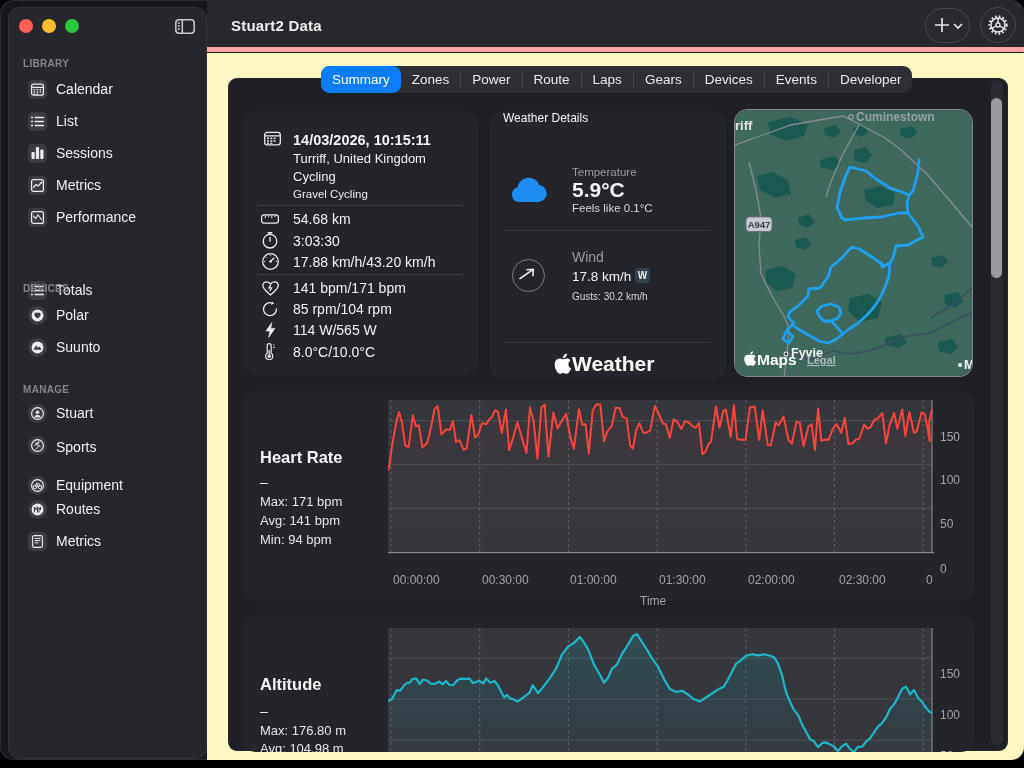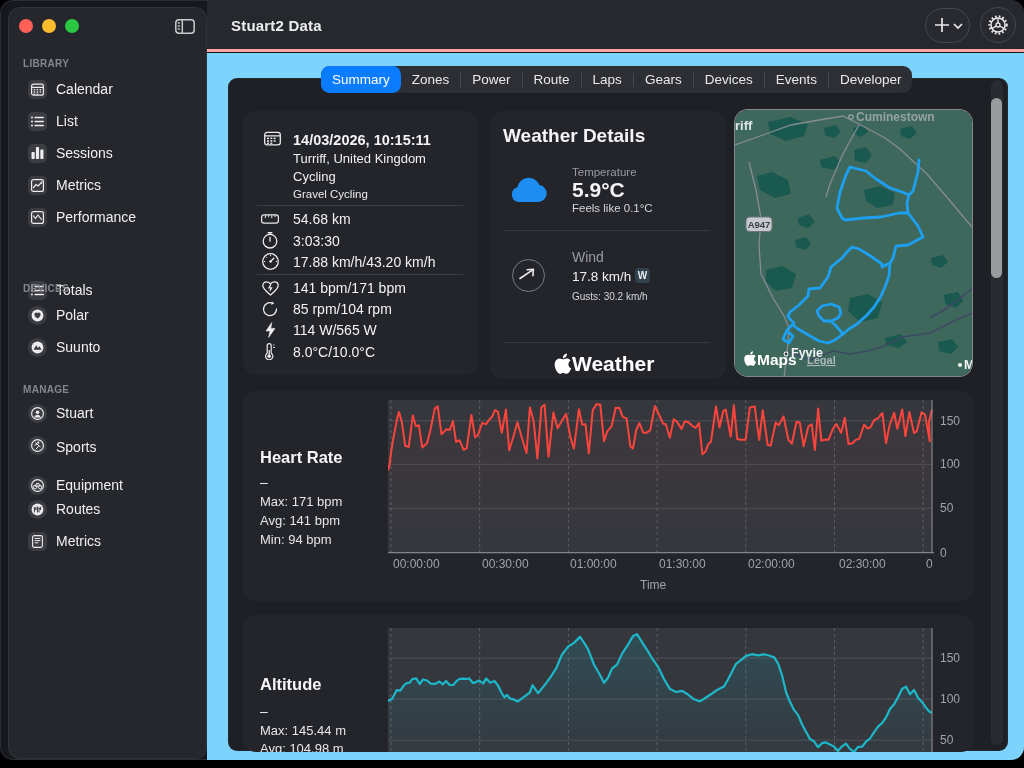--- a/index.html
+++ b/index.html
@@ -2,26 +2,26 @@
 <html><head>
 <meta charset="utf-8">
 <style>
 * { margin:0; padding:0; box-sizing:border-box; }
 html,body { width:1024px; height:768px; background:#000; overflow:hidden;
   font-family:"Liberation Sans", sans-serif; -webkit-font-smoothing:antialiased; }
 #win { position:absolute; left:0; top:0; width:1024px; height:760px; filter:blur(0px);
   background:#17181d; border-radius:13px; overflow:hidden;
   box-shadow: inset 0 0 0 1px rgba(255,255,255,0.09); }
 #titlebar { position:absolute; left:207px; top:0; width:817px; height:52px;
-  background:#26282d; border-bottom:3px solid #fca5a5; }
+  background:#26282d; border-bottom:5px solid #fca5a5; }
 #title { position:absolute; left:24px; top:17px; font-size:15px; font-weight:bold; color:#eceded; letter-spacing:0.2px; }
 #sidebar { position:absolute; left:8px; top:7px; width:199px; height:752px;
   background:#25272c; border-radius:12px; box-shadow: inset 0 0 0 1px rgba(255,255,255,0.06); }
 .tl { position:absolute; width:14px; height:14px; border-radius:50%; top:12px; }
-#content { position:absolute; left:207px; top:53px; width:817px; height:707px; background:#7dd3fc; }
+#content { position:absolute; left:207px; top:53px; width:817px; height:707px; background:#fef9c3; }
 #panel { position:absolute; left:21px; top:25px; width:780px; height:673px; background:#1e2025; border-radius:9px; box-shadow: inset 0 0 0 1px rgba(255,255,255,0.045); }
 .sechead { position:absolute; left:15px; font-size:10px; font-weight:bold; color:#85868b; letter-spacing:0.3px; }
 .sitem { position:absolute; left:20px; height:20px; display:flex; align-items:center; }
 .sitem .lbl { margin-left:9px; font-size:14px; color:#f0f0f1; }
 .sicon { width:19px; height:19px; background:#3b3d43; border-radius:5px; display:flex; align-items:center; justify-content:center; }
 .siconc { width:19px; height:19px; background:#3b3d43; border-radius:50%; display:flex; align-items:center; justify-content:center; }
 
 #tabs { position:absolute; left:114px; top:13px; height:27px; background:#2d2f34; border-radius:9px;
   display:flex; align-items:center; }
 .tab { font-size:13.5px; color:#e9e9eb; padding:0 11px; height:27px; display:flex; align-items:center; position:relative; }
@@ -29,21 +29,21 @@
 .tsep { width:1px; height:14px; background:#4a4b50; }
 
 .card { position:absolute; background:#23252b; border-radius:13px; }
 
 .srow { position:absolute; left:16px; display:flex; align-items:center; color:#f2f2f3; font-size:14px; }
 .srow .ic { width:22px; display:flex; justify-content:center; margin-right:12px; }
 .divider { position:absolute; height:1px; background:#3c3d42; }
 
 .chtitle { position:absolute; font-size:16.5px; font-weight:bold; color:#f5f5f6; }
 .chsub { position:absolute; font-size:13px; color:#e6e6e8; }
-.axlbl { position:absolute; font-size:12px; color:#a2a3a8; }
+.axlbl { position:absolute; font-size:12px; color:#a2a3a8;margin-top:16px; }
 </style>
 </head>
 <body>
 <div id="win">
 
   <div id="sidebar">
     <div class="tl" style="left:11px; background:#ff5f57;"></div>
     <div class="tl" style="left:33.5px; background:#febc2e;"></div>
     <div class="tl" style="left:56.5px; background:#28c840;"></div>
     <svg style="position:absolute; left:167px; top:12px;" width="20" height="15" viewBox="0 0 20 15">
@@ -329,21 +329,21 @@
               <line x1="5.2" y1="12.6" x2="5.2" y2="7" stroke="#ececee" stroke-width="1.3"></line>
               <g stroke="#ececee" stroke-width="0.9">
                 <line x1="9" y1="2" x2="10.4" y2="2"></line>
                 <line x1="9" y1="4.4" x2="11" y2="4.4"></line>
               </g>
             </svg>
           </span>8.0°C/10.0°C</div>
     </div>
 
     <div class="card" id="wxcard" style="left:283px; top:58px; width:236px; height:268px;">
-      <div style="position:absolute; left:13px; top:14px; font-size:19px; font-weight:bold; color:#f4f4f5;">Weather Details</div>
+      <div style="position:absolute; left:13px; top:0; font-size:12px; font-weight:normal; color:#f4f4f5;">Weather Details</div>
       <div style="position:absolute; left:18px; top:64px;"><svg width="40" height="28" viewBox="0 0 40 28">
             <path d="M10 27 h20 a8.5 8.5 0 0 0 1.5-16.9 A11.5 11.5 0 0 0 9.5 12.2 A7.6 7.6 0 0 0 10 27Z" fill="#1d8df2"></path>
           </svg></div>
       <div style="position:absolute; left:82px; top:55px; font-size:11.5px; color:#9a9ba0;">Temperature</div>
       <div style="position:absolute; left:82px; top:67px; font-size:21px; font-weight:bold; color:#f5f5f6;">5.9°C</div>
       <div style="position:absolute; left:82px; top:91px; font-size:11.5px; color:#d6d6d9;">Feels like 0.1°C</div>
       <div class="divider" style="left:13px; top:119px; width:207px; background:#37383d;"></div>
       <div style="position:absolute; left:22px; top:148px; width:33px; height:33px; border:1.7px solid #7b7c81; border-radius:50%;"><svg width="28" height="28" viewBox="0 0 28 28">
             <path d="M7 18.5 L20.4 9.3 M20.4 9.3 l-6.3 0.4 M20.4 9.3 l-0.5 6.3" stroke="#ececee" stroke-width="1.6" fill="none" stroke-linecap="round"></path>
           </svg></div>
@@ -458,21 +458,21 @@
       <div class="axlbl" style="left:697px; top:22.8px;">150</div>
         <div class="axlbl" style="left:697px; top:66.3px;">100</div>
         <div class="axlbl" style="left:697px; top:110.2px;">50</div>
         <div class="axlbl" style="left:697px; top:154.7px;">0</div>
       <div class="axlbl" style="left:397px; top:187px;">Time</div>
 </div>
 
     <div class="card" id="altcard" style="left:36px; top:562px; width:731px; height:137px; overflow:hidden;">
       <div class="chtitle" style="left:17px; top:60px;">Altitude</div>
       <div class="chsub" style="left:17px; top:88px; font-size:14px;">–</div>
-      <div class="chsub" style="left:17px; top:108px;">Max: 145.44 m</div>
+      <div class="chsub" style="left:17px; top:108px;">Max: 176.80 m</div>
       <div class="chsub" style="left:17px; top:126px;">Avg: 104.98 m</div>
       <svg style="position:absolute; left:145px; top:13px;" width="548" height="124" viewBox="0 0 548 124">
 <rect x="0" y="0" width="544" height="124" fill="#35373d"></rect>
 <line x1="0" y1="30.1" x2="544" y2="30.1" stroke="rgba(255,255,255,0.13)"></line>
 <line x1="0" y1="71.1" x2="544" y2="71.1" stroke="rgba(255,255,255,0.13)"></line>
 <line x1="0" y1="112.2" x2="544" y2="112.2" stroke="rgba(255,255,255,0.13)"></line>
 <line x1="3" y1="0" x2="3" y2="124" stroke="rgba(255,255,255,0.2)" stroke-width="1" stroke-dasharray="3,3"></line>
           <line x1="91.7" y1="0" x2="91.7" y2="124" stroke="rgba(255,255,255,0.2)" stroke-width="1" stroke-dasharray="3,3"></line>
           <line x1="180.4" y1="0" x2="180.4" y2="124" stroke="rgba(255,255,255,0.2)" stroke-width="1" stroke-dasharray="3,3"></line>
           <line x1="269.1" y1="0" x2="269.1" y2="124" stroke="rgba(255,255,255,0.2)" stroke-width="1" stroke-dasharray="3,3"></line>

